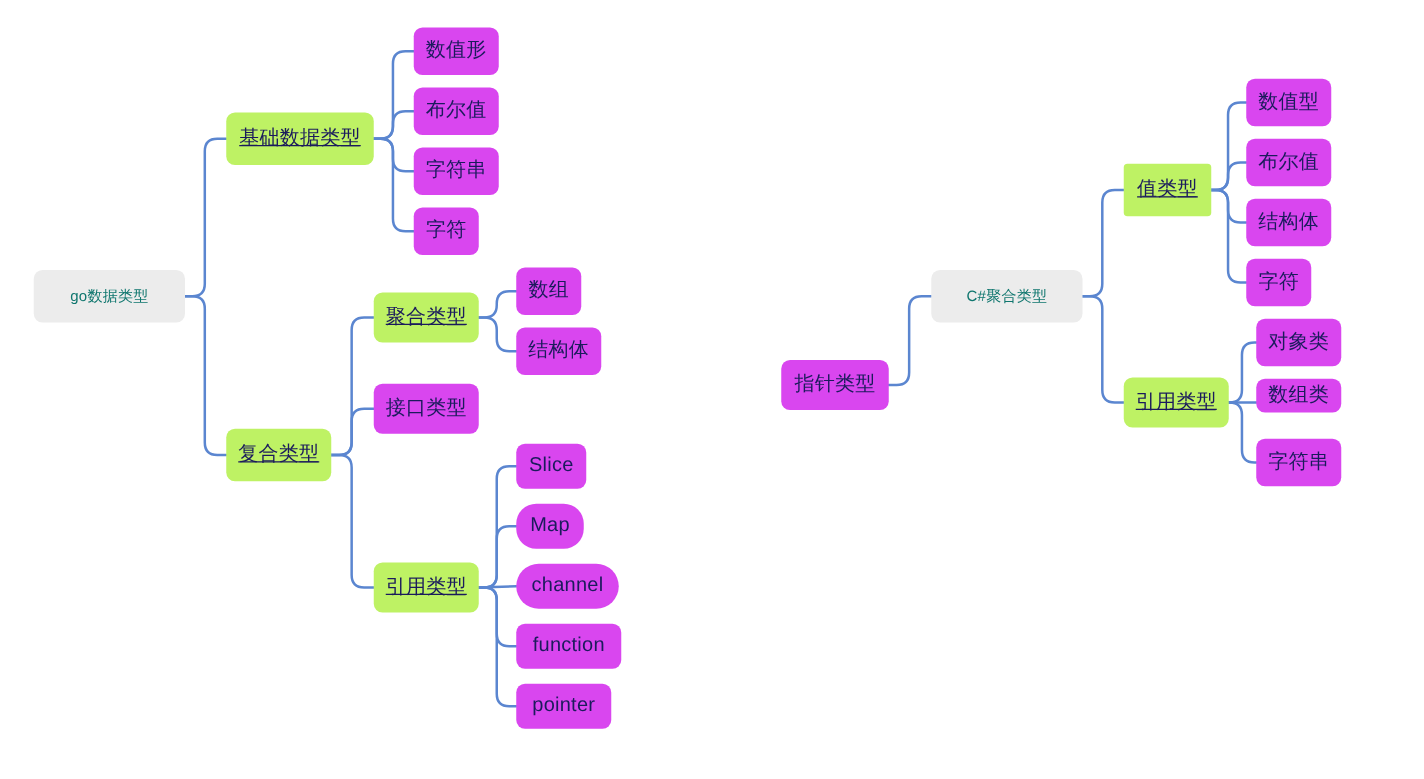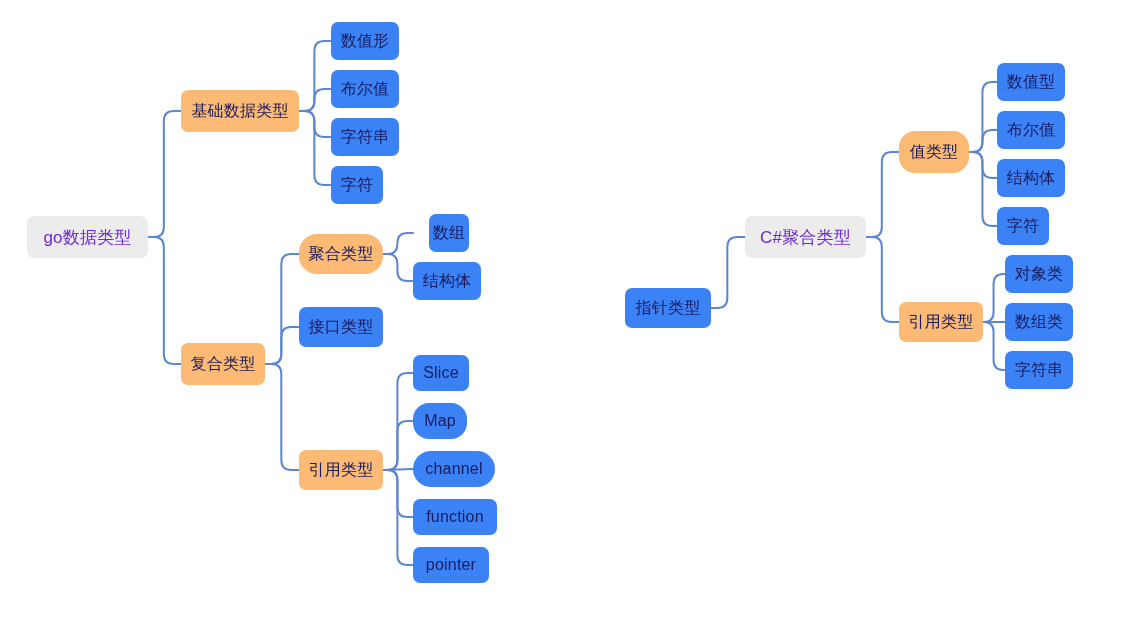--- a/index.html
+++ b/index.html
@@ -35,30 +35,31 @@
     align-items: center;
     justify-content: center;
     border-radius: 7px;
     white-space: nowrap;
     line-height: 1;
     letter-spacing: 0.2px;
     user-select: none;
   }
   .node-root {
     background: #ececec;
-    color: #6d28d9;
-    font-size: 17px;
+    color: #0f766e;
+    font-size: 12px;
   }
   .node-branch {
-    background: #fdba74;
+    background: #bef264;
     color: #1b1b5c;
     font-size: 16px;
+    text-decoration: underline;
   }
   .node-leaf {
-    background: #3b82f6;
+    background: #d946ef;
     color: #1b1b5c;
     font-size: 16px;
   }
   .node-label {
     display: block;
     padding: 0 1px;
   }
 </style>
 </head>
 <body>
@@ -109,24 +110,24 @@
       </div>
       <div class="node node-leaf" style="left: 331px; top: 118px; width: 68px; height: 38px; border-radius: 7px;">
         <span class="node-label">字符串</span>
       </div>
       <div class="node node-leaf" style="left: 331px; top: 166px; width: 52px; height: 38px; border-radius: 7px;">
         <span class="node-label">字符</span>
       </div>
       <div class="node node-branch" style="left: 181px; top: 343px; width: 84px; height: 42px; border-radius: 7px; align-items: center;">
         <span class="node-label">复合类型</span>
       </div>
-      <div class="node node-branch" style="left: 299px; top: 234px; width: 84px; height: 40px; border-radius: 18px; text-align: center;">
+      <div class="node node-branch" style="left: 299px; top: 234px; width: 84px; height: 40px; border-radius: 7px; text-align: center;">
         <span class="node-label">聚合类型</span>
       </div>
-      <div class="node node-leaf" style="left: 429px; top: 214px; width: 40px; height: 38px; border-radius: 7px;">
+      <div class="node node-leaf" style="left: 413px; top: 214px; width: 52px; height: 38px; border-radius: 7px;">
         <span class="node-label">数组</span>
       </div>
       <div class="node node-leaf" style="left: 413px; top: 262px; width: 68px; height: 38px; border-radius: 7px;">
         <span class="node-label">结构体</span>
       </div>
       <div class="node node-leaf" style="left: 299px; top: 307px; width: 84px; height: 40px; border-radius: 7px;">
         <span class="node-label">接口类型</span>
       </div>
       <div class="node node-branch" style="left: 299px; top: 450px; width: 84px; height: 40px; border-radius: 7px;">
         <span class="node-label">引用类型</span>
@@ -142,42 +143,42 @@
       </div>
       <div class="node node-leaf" style="left: 413px; top: 499px; width: 84px; height: 36px; border-radius: 7px;">
         <span class="node-label">function</span>
       </div>
       <div class="node node-leaf" style="left: 413px; top: 547px; width: 76px; height: 36px; border-radius: 7px;">
         <span class="node-label">pointer</span>
       </div>
       <div class="node node-root" style="left: 745px; top: 216px; width: 121px; height: 42px; border-radius: 7px;">
         <span class="node-label">C#聚合类型</span>
       </div>
-      <div class="node node-branch" style="left: 899px; top: 131px; width: 70px; height: 42px; border-radius: 16px;">
+      <div class="node node-branch" style="left: 899px; top: 131px; width: 70px; height: 42px; border-radius: 3px;">
         <span class="node-label">值类型</span>
       </div>
       <div class="node node-leaf" style="left: 997px; top: 63px; width: 68px; height: 38px; border-radius: 7px;">
         <span class="node-label">数值型</span>
       </div>
       <div class="node node-leaf" style="left: 997px; top: 111px; width: 68px; height: 38px; border-radius: 7px;">
         <span class="node-label">布尔值</span>
       </div>
       <div class="node node-leaf" style="left: 997px; top: 159px; width: 68px; height: 38px; border-radius: 7px;">
         <span class="node-label">结构体</span>
       </div>
       <div class="node node-leaf" style="left: 997px; top: 207px; width: 52px; height: 38px; border-radius: 7px;">
         <span class="node-label">字符</span>
       </div>
       <div class="node node-branch" style="left: 899px; top: 302px; width: 84px; height: 40px; border-radius: 7px;">
         <span class="node-label">引用类型</span>
       </div>
       <div class="node node-leaf" style="left: 1005px; top: 255px; width: 68px; height: 38px; border-radius: 7px;">
         <span class="node-label">对象类</span>
       </div>
-      <div class="node node-leaf" style="left: 1005px; top: 303px; width: 68px; height: 38px; border-radius: 7px;">
+      <div class="node node-leaf" style="left: 1005px; top: 303px; width: 68px; height: 27px; border-radius: 7px;">
         <span class="node-label">数组类</span>
       </div>
       <div class="node node-leaf" style="left: 1005px; top: 351px; width: 68px; height: 38px; border-radius: 7px;">
         <span class="node-label">字符串</span>
       </div>
       <div class="node node-leaf" style="left: 625px; top: 288px; width: 86px; height: 40px; border-radius: 7px;">
         <span class="node-label">指针类型</span>
       </div>
     </div>
 </div>

